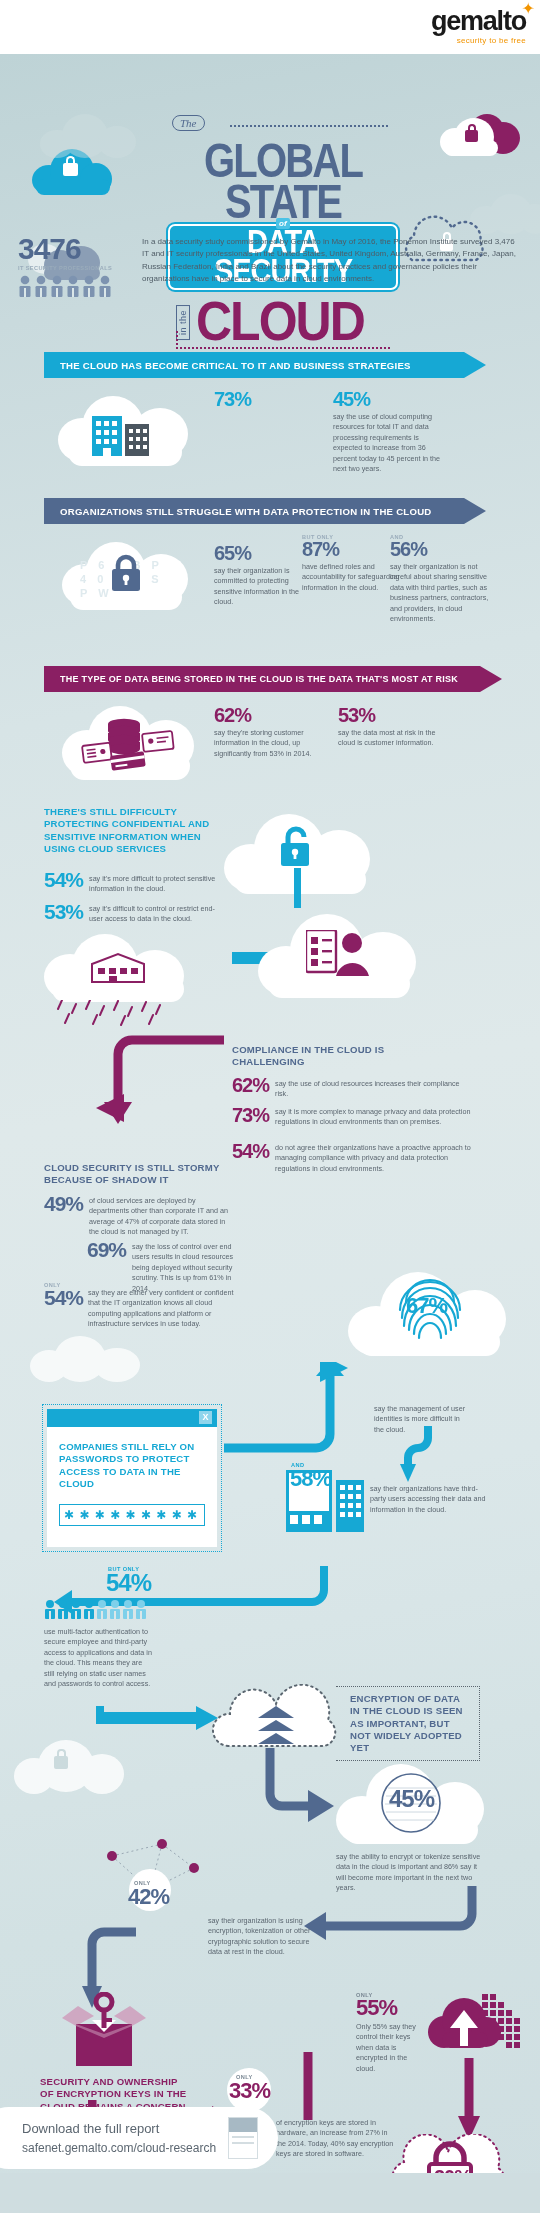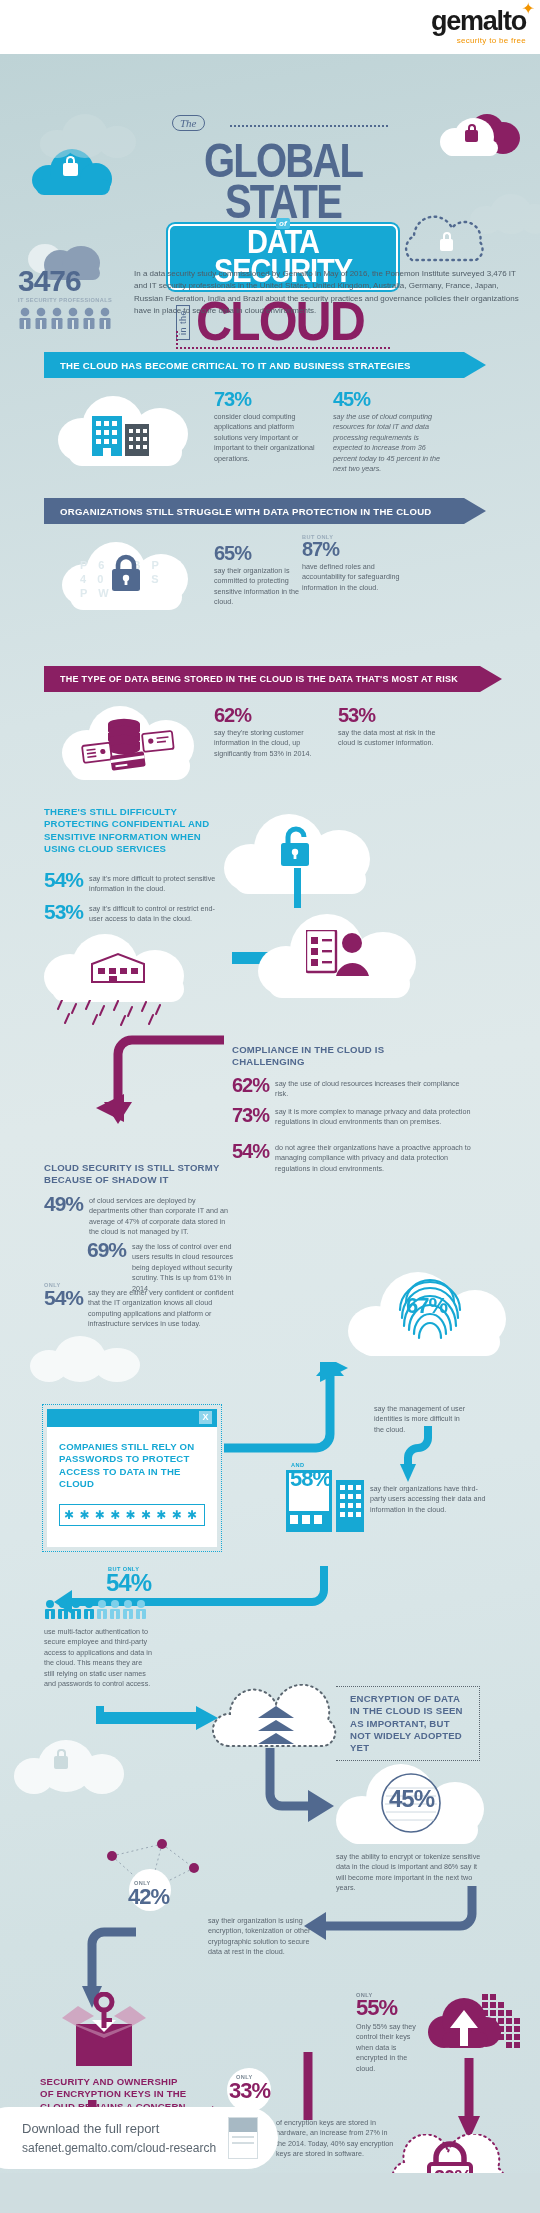--- a/index.html
+++ b/index.html
@@ -140,21 +140,21 @@
       <span style="position:absolute;left:108px;top:-6px;background:#4cc3e6;color:#fff;font-size:8px;font-weight:bold;padding:1px 3px;border-radius:2px;font-style:italic;">of</span>
     </div>
     <div style="position:relative;margin-top:11px;height:48px;">
       <span style="position:absolute;left:8px;top:4px;writing-mode:vertical-rl;transform:rotate(180deg);font-size:9px;color:#51698f;border:1.2px solid #51698f;padding:4px 1px;letter-spacing:.5px;">in the</span>
       <div style="position:absolute;left:28px;top:-4px;font-size:50px;font-weight:bold;color:#8a1f63;letter-spacing:-2px;line-height:.86;transform:scaleY(1.12);transform-origin:top left;">CLOUD</div>
       <span style="position:absolute;left:8px;top:46px;width:214px;border-top:2.2px dotted #8a1f63;"></span>
       <span style="position:absolute;left:8px;top:30px;height:18px;border-left:2.2px dotted #8a1f63;"></span>
     </div>
   </div>
 
-  <div style="position:absolute;left:18px;top:212px;width:504px;display:flex;gap:10px;">
+  <div style="position:absolute;left:18px;top:180px;width:504px;display:flex;gap:18px;">
     <div style="width:106px;flex:none;">
       <div style="font-size:30px;font-weight:bold;color:#51698f;letter-spacing:-1px;line-height:1;">3476</div>
       <div class="small-caps" style="color:#9aacbb;margin-top:1px;">IT SECURITY PROFESSIONALS</div>
       <div style="display:flex;gap:2px;margin-top:4px;">
         <svg width="98" height="22" viewBox="0 0 98 22">
           <g fill="#7d93b0">
             <g>
                 <circle cx="7" cy="5" r="4.3"></circle>
                 <rect x="1.5" y="11" width="11" height="11" rx="1.2"></rect>
                 <rect x="6" y="13" width="2" height="9" fill="#dbe7e9"></rect>
@@ -228,25 +228,24 @@
           <rect x="51" y="25" width="4" height="4"></rect>
         <rect x="37" y="33" width="4" height="4"></rect>
           <rect x="44" y="33" width="4" height="4"></rect>
           <rect x="51" y="33" width="4" height="4"></rect>
       </g>
     </svg>
   </div>
 
   <div class="stat-row" style="left:214px;top:336px;width:110px;display:block;">
     <div class="pct" style="font-size:20px;color:#16a8d4;">73%</div>
-    <div class="body-txt" style="margin-top:3px;">consider cloud computing applications and platform solutions very important or important to their organizational operations.</div>
   </div>
   <div class="stat-row" style="left:333px;top:336px;width:116px;display:block;">
     <div class="pct" style="font-size:20px;color:#16a8d4;">45%</div>
-    <div class="body-txt" style="margin-top:3px;font-style:italic;">say the use of cloud computing resources for total IT and data processing requirements is expected to increase from 36 percent today to 45 percent in the next two years.</div>
+    <div class="body-txt" style="margin-top:3px;">say the use of cloud computing resources for total IT and data processing requirements is expected to increase from 36 percent today to 45 percent in the next two years.</div>
   </div>
 
   <div class="banner" style="left:44px;top:444px;">
     <div class="bar" style="background:#51698f;width:420px;">
       <span class="label">ORGANIZATIONS STILL STRUGGLE WITH DATA PROTECTION IN THE CLOUD</span>
     </div>
     <div class="tip" style="border-left:22px solid #51698f;"></div>
   </div>
 
   <div class="cloud" style="left:62px;top:484px;width:130px;height:72px;">
@@ -264,20 +263,25 @@
   </div>
 
   <div style="position:absolute;left:214px;top:490px;width:104px;">
     <div class="pct" style="font-size:20px;color:#51698f;">65%</div>
     <div class="body-txt" style="margin-top:3px;">say their organization is committed to protecting sensitive information in the cloud.</div>
   </div>
   <div style="position:absolute;left:302px;top:480px;width:104px;">
     <div class="small-caps" style="color:#9aacbb;">BUT ONLY</div>
     <div class="pct" style="font-size:20px;color:#51698f;">87%</div>
     <div class="body-txt" style="margin-top:3px;">have defined roles and accountability for safeguarding information in the cloud.</div>
+  </div>
+  <div style="position:absolute;left:390px;top:480px;width:104px;">
+    <div class="small-caps" style="color:#9aacbb;">AND</div>
+    <div class="pct" style="font-size:20px;color:#51698f;">56%</div>
+    <div class="body-txt" style="margin-top:3px;">say their organization is not careful about sharing sensitive data with third parties, such as business partners, contractors, and providers, in cloud environments.</div>
   </div>
 
   <div class="banner" style="left:44px;top:612px;">
     <div class="bar" style="background:#8a1f63;width:436px;">
       <span class="label" style="font-size:9px;">THE TYPE OF DATA BEING STORED IN THE CLOUD IS THE DATA THAT'S MOST AT RISK</span>
     </div>
     <div class="tip" style="border-left:22px solid #8a1f63;"></div>
   </div>
 
   <div class="cloud" style="left:62px;top:648px;width:136px;height:78px;">

